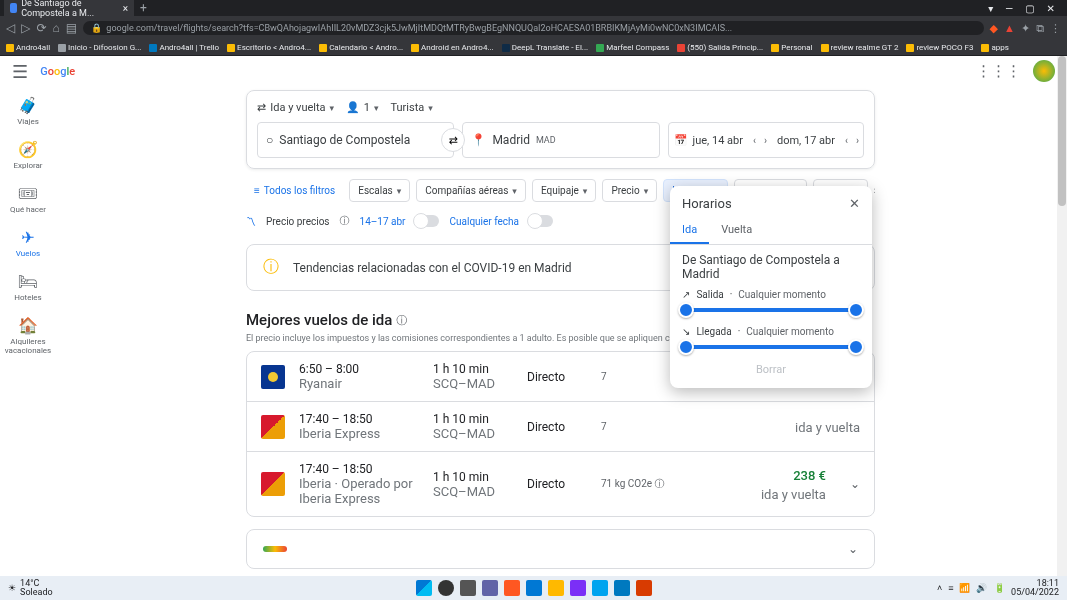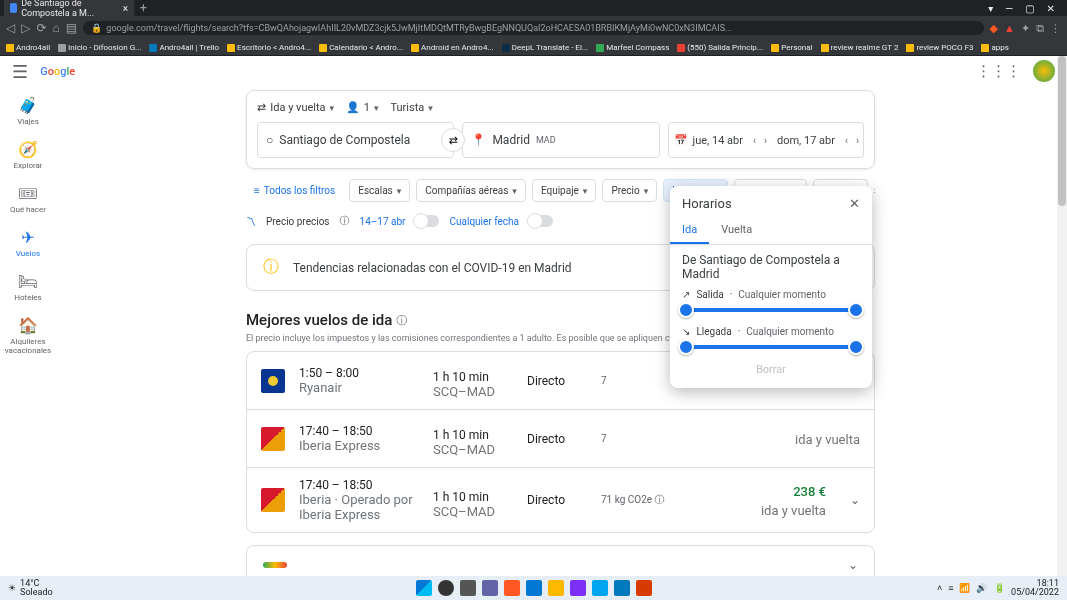--- a/index.html
+++ b/index.html
@@ -74,21 +74,21 @@
 .flight-list { margin: 8px 180px 0 190px; border: 1px solid #dadce0; border-radius: 8px; }
 .flight-row { display: flex; align-items: center; padding: 10px 14px; border-bottom: 1px solid #dadce0; gap: 14px; }
 .flight-row:last-child { border-bottom: 0; }
 .airline-logo { width: 24px; height: 24px; border-radius: 2px; }
 .al-ryanair { background: #073590; position: relative; }
 .al-ryanair::after { content:''; position:absolute; width:10px; height:10px; background:#f1c933; border-radius:50%; top:7px; left:7px; }
 .al-iberia { background: linear-gradient(135deg,#d7192d 50%,#ec9e06 50%); }
 .fl-col { display: flex; flex-direction: column; }
 .fl-time { font-size: 12px; color: #202124; }
 .fl-sub { font-size: 13px; color: #70757a; }
-.fl-dur { width: 80px; margin-top: 8px; }
+.fl-dur { width: 80px; }
 .fl-stops { width: 60px; }
 .fl-co2 { width: 100px; font-size: 10px; color: #5f6368; }
 .fl-price { margin-left: auto; text-align: right; }
 .fl-price .price { font-size: 13px; color: #188038; font-weight: 500; }
 .fl-expand { color: #5f6368; font-size: 12px; margin-left: 10px; }
 
 .price-alert { margin: 12px 180px 0 190px; border: 1px solid #dadce0; border-radius: 8px; padding: 12px 16px; display: flex; align-items: center; gap: 12px; font-size: 11px; color: #3c4043; }
 .price-bar { width: 24px; height: 6px; background: linear-gradient(90deg,#34a853,#fbbc05,#ea4335); border-radius: 3px; }
 .price-alert .high { color: #d93025; }
 
@@ -350,21 +350,21 @@
         <div class="section-title">
             <span>Mejores vuelos de ida</span>
             <span style="font-size:11px;color:#5f6368">ⓘ</span>
           </div>
         <div class="section-sub">El precio incluye los impuestos y las comisiones correspondientes a 1 adulto. Es posible que se apliquen cargos opcio</div>
 
         <div class="flight-list">
           <div class="flight-row">
             <div class="airline-logo al-ryanair"></div>
             <div class="fl-col" style="width:120px">
-                <span class="fl-time">1:50 – 8:00</span>
+                <span class="fl-time">6:50 – 8:00</span>
                 <span class="fl-sub">Ryanair</span>
               </div>
             <div class="fl-col fl-dur">
                 <span class="fl-time">1 h 10 min</span>
                 <span class="fl-sub">SCQ–MAD</span>
               </div>
             <div class="fl-col fl-stops">
                 <span class="fl-time">Directo</span>
               </div>
             <div class="fl-co2">7</div>

